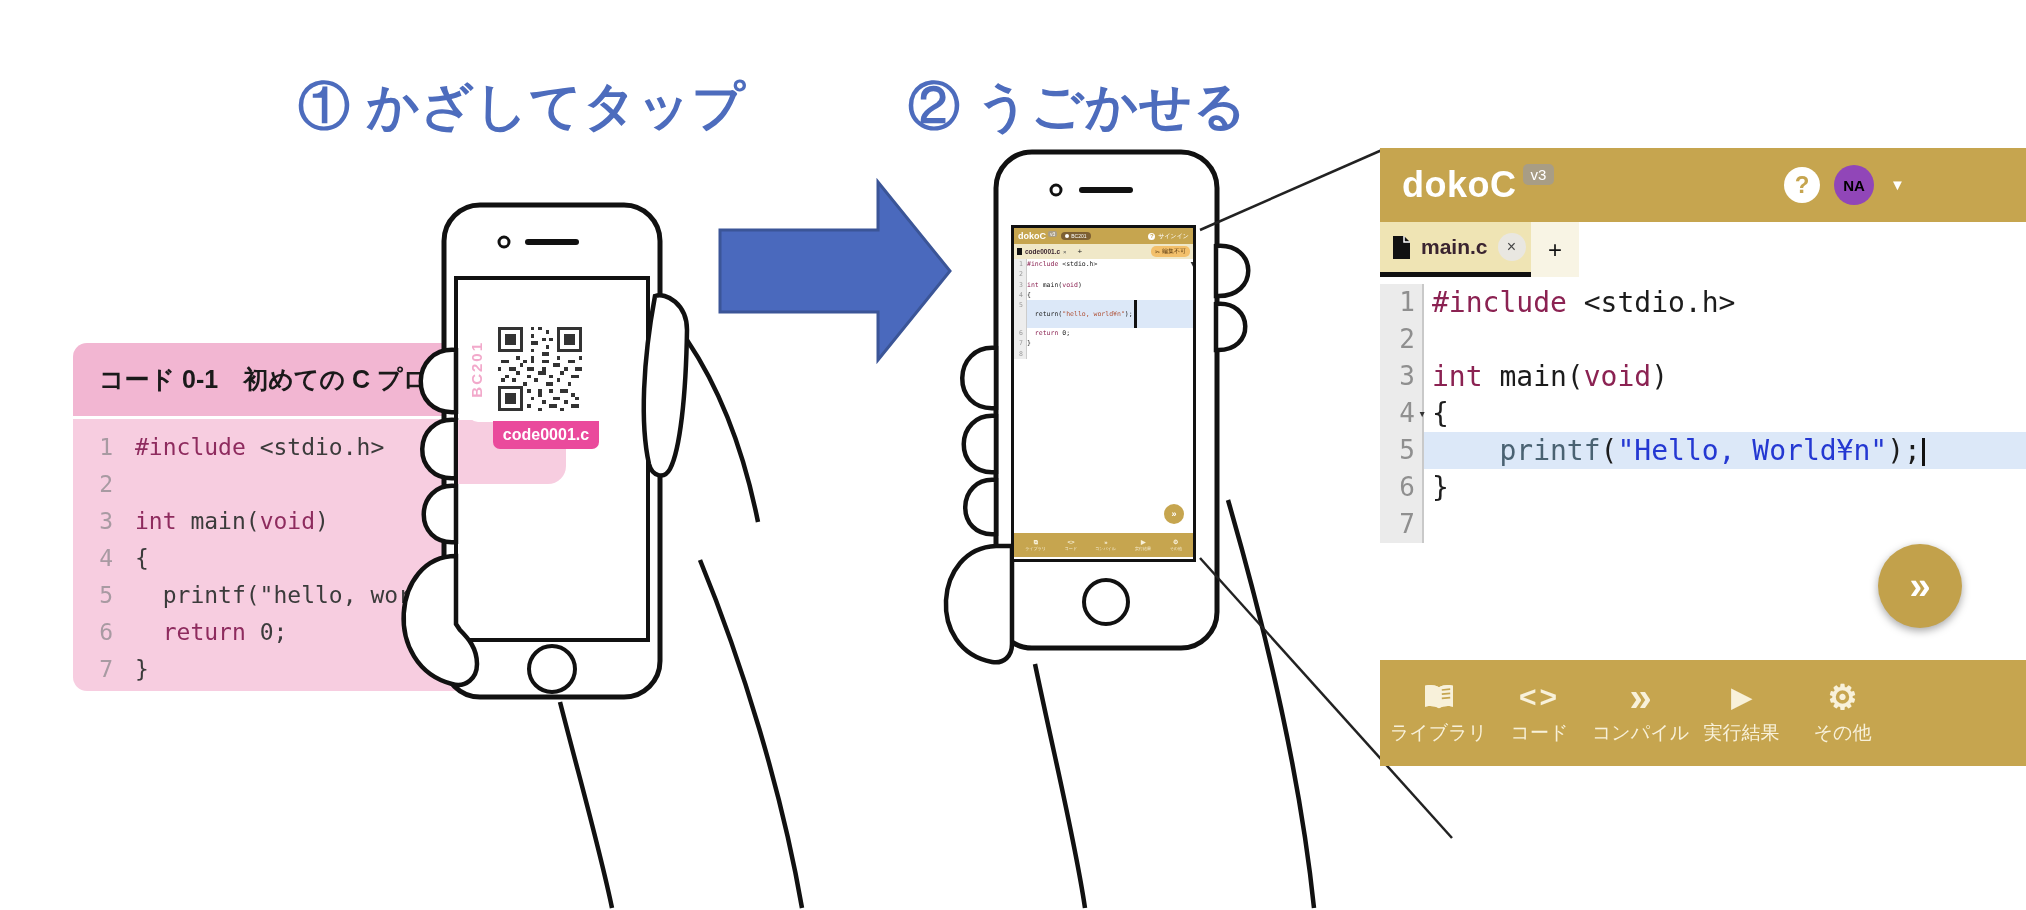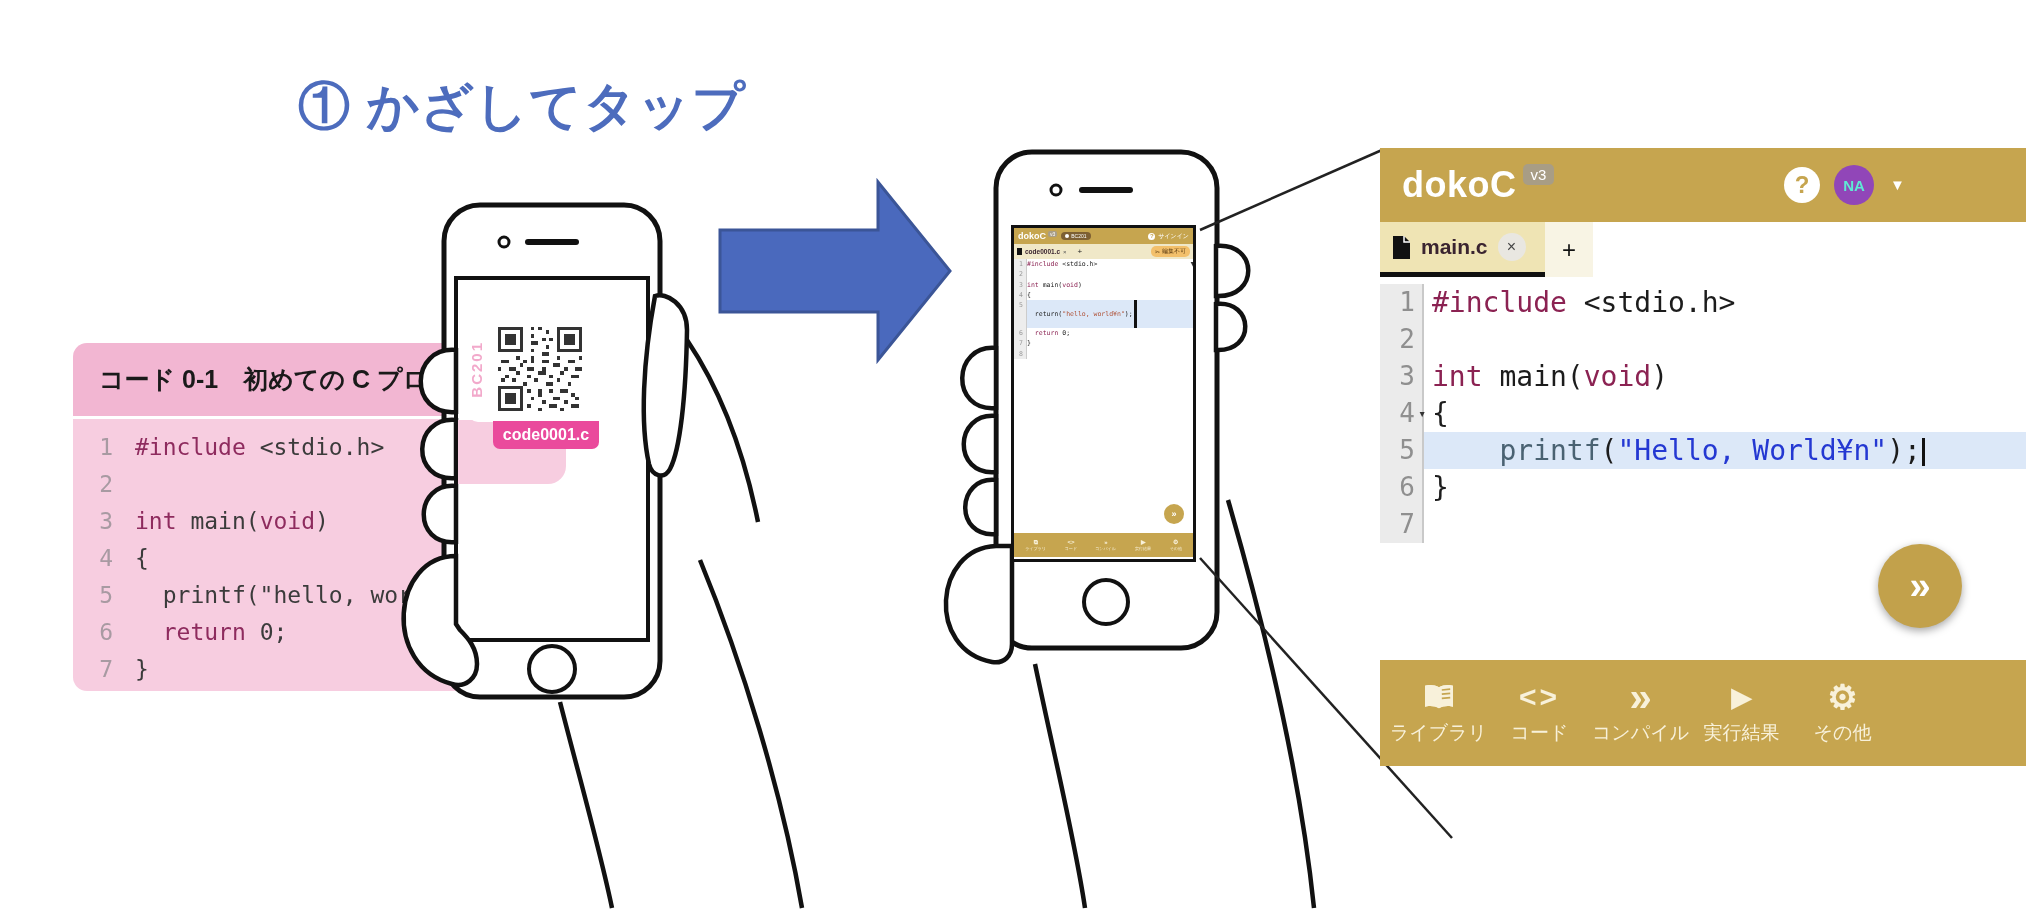--- a/index.html
+++ b/index.html
@@ -90,25 +90,25 @@
   .app{position:absolute;z-index:3;left:1380px;top:148px;width:646px;height:618px;background:#fff;}
   .a-header{height:74px;background:var(--gold);position:relative;display:flex;align-items:center;
             padding-left:22px;}
   .a-title{color:#fff;font-size:36px;font-weight:bold;letter-spacing:.5px;}
   .a-badge{color:#fff;background:#a89d85;font-size:15px;border-radius:5px;padding:2px 8px;
            margin:-22px 0 0 6px;}
   .a-help{position:absolute;left:404px;top:19px;width:36px;height:36px;border-radius:50%;
           background:#fff;color:var(--gold);font-weight:bold;font-size:24px;display:flex;
           align-items:center;justify-content:center;}
   .a-avatar{position:absolute;left:454px;top:17px;width:40px;height:40px;border-radius:50%;
-            background:var(--avatar);color:#5eead4;font-size:15px;font-weight:bold;display:flex;
+            background:var(--avatar);color:#000000;font-size:15px;font-weight:bold;display:flex;
             align-items:center;justify-content:center;}
   .a-caret{position:absolute;left:510px;top:28px;color:#fff;font-size:15px;}
   .a-tabs{height:55px;background:#fff;display:flex;align-items:stretch;}
-  .a-tab{width:165px;background:var(--tab-active);border-bottom:5px solid #111;display:flex;
+  .a-tab{width:151px;background:var(--tab-active);border-bottom:5px solid #111;display:flex;
          align-items:center;padding-left:12px;gap:10px;}
   .a-tabname{font-size:21px;font-weight:bold;color:#3a2430;}
   .a-close{width:28px;height:28px;border-radius:50%;background:#e9e7e1;color:#444;font-size:16px;
            display:flex;align-items:center;justify-content:center;}
   .a-plus{width:48px;background:var(--tab-plus);display:flex;align-items:center;
           justify-content:center;font-size:24px;color:#111;}
   .a-editor{position:relative;height:383px;font-family:"DejaVu Sans Mono",monospace;font-size:28px;
             padding-top:7px;overflow:hidden;}
   .a-editor .cl{display:flex;line-height:37px;}
   .a-editor .ln{width:44px;text-align:right;padding-right:7px;color:#8f8f8f;background:#ebebeb;
@@ -202,20 +202,21 @@
     <path d="M1216,246 C1258,242 1260,298 1216,296 Z" fill="#fff" stroke="#111" stroke-width="4.5"></path>
     <path d="M1216,304 C1254,300 1256,352 1216,350 Z" fill="#fff" stroke="#111" stroke-width="4.5"></path>
     <path d="M1035,664 C1055,760 1075,840 1085,908" fill="none" stroke="#111" stroke-width="4.5"></path>
     <path d="M1228,500 C1272,652 1302,792 1314,908" fill="none" stroke="#111" stroke-width="4.5"></path>
 
     <line x1="1200" y1="230" x2="1382" y2="150" stroke="#222" stroke-width="2.5"></line>
     <line x1="1200" y1="558" x2="1452" y2="838" stroke="#222" stroke-width="2.5"></line>
   </svg>
 
   <div class="step-title t1">① かざしてタップ</div>
+  <div class="step-title t2">② うごかせる</div>
 
   <div class="qr-through"></div>
 
   <div class="qr-card">
     <div class="qr-side">BC201</div>
     <svg width="92" height="92" viewBox="0 0 25 25" shape-rendering="crispEdges">
       <g fill="#333">
         <rect x="1" y="1" width="7" height="7"></rect>
           <rect x="17" y="1" width="7" height="7"></rect>
           <rect x="1" y="17" width="7" height="7"></rect>

